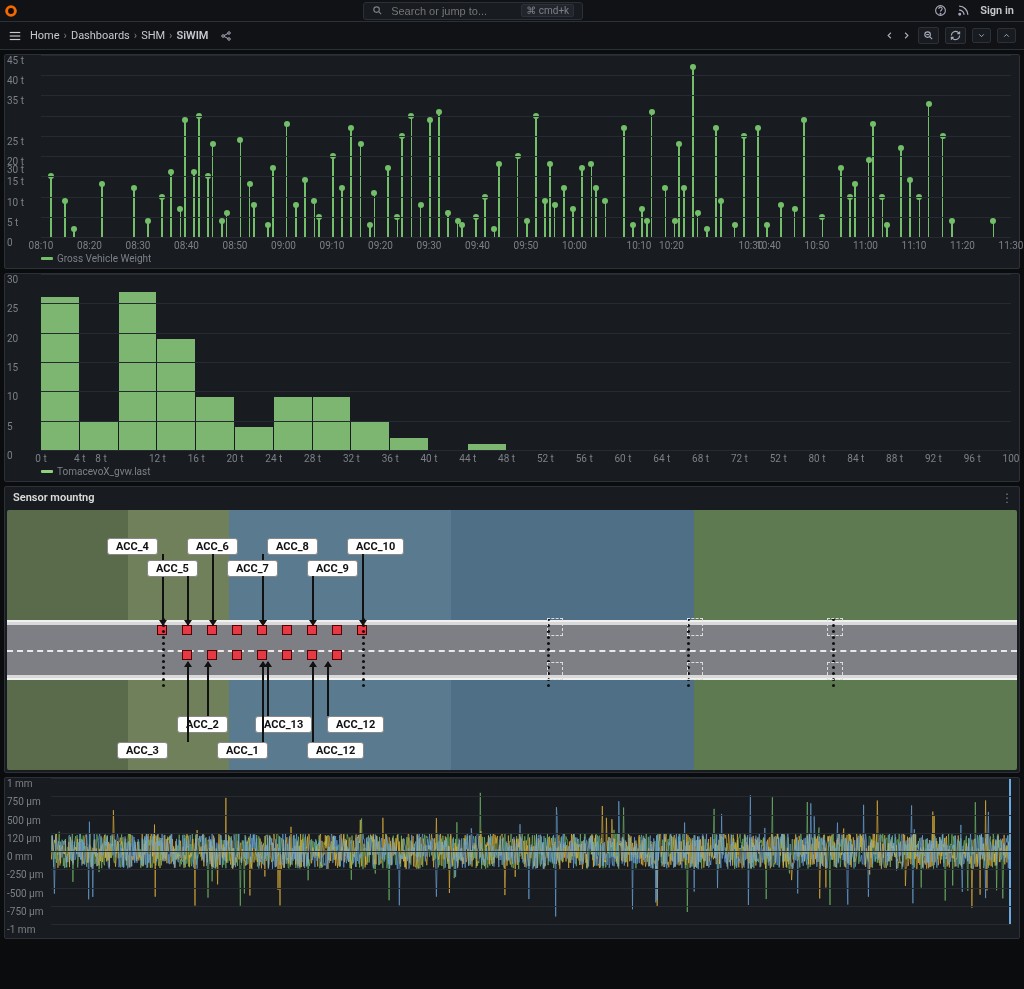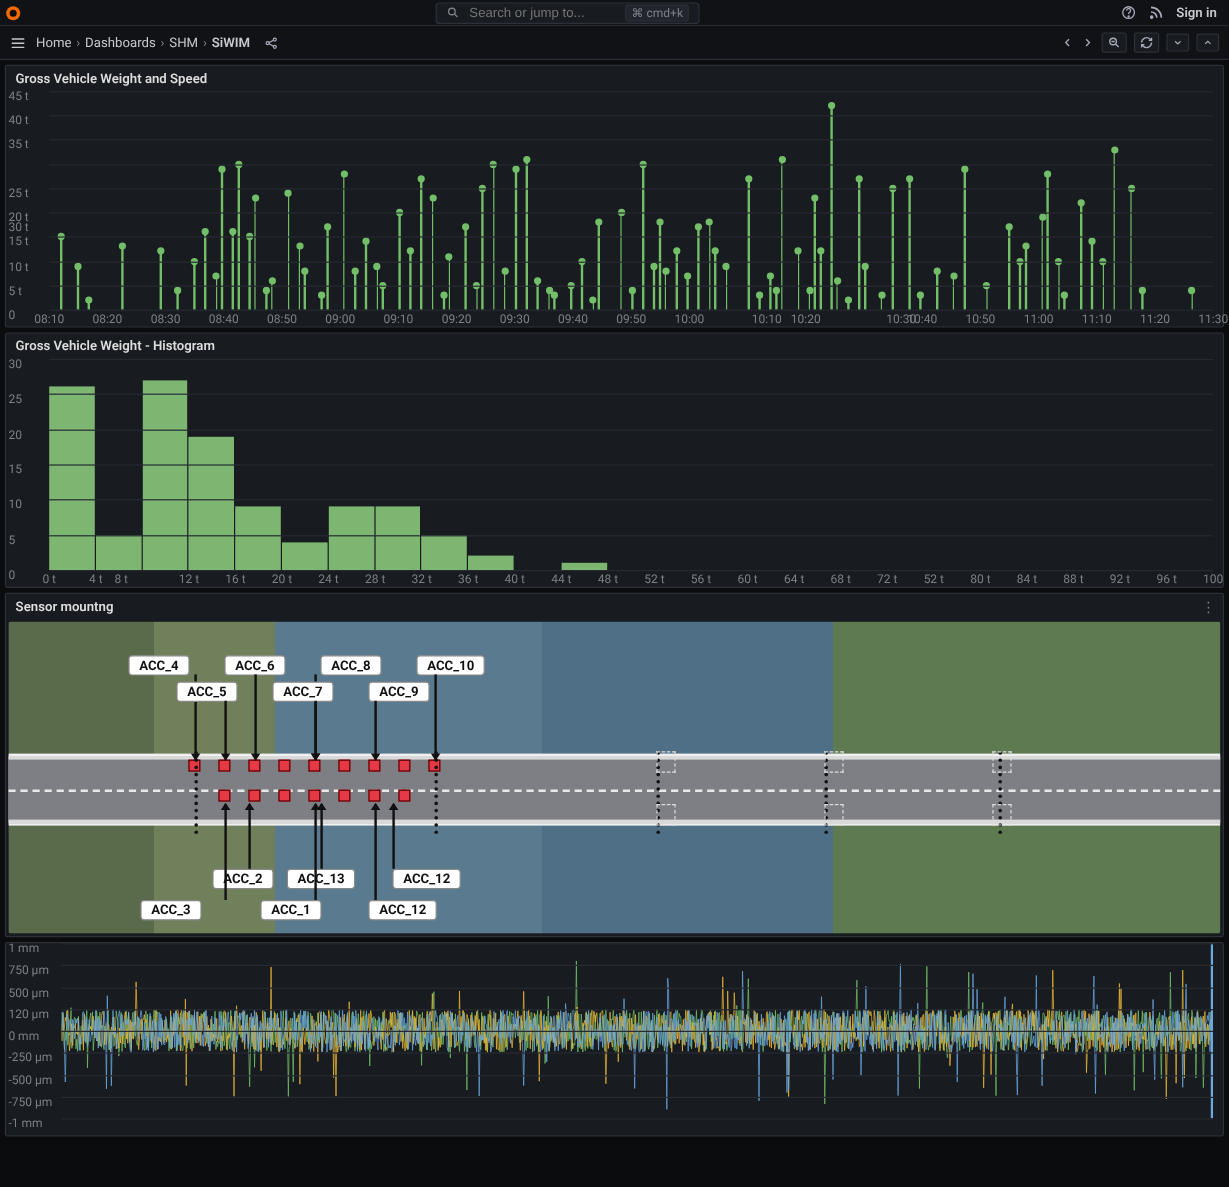--- a/index.html
+++ b/index.html
@@ -210,21 +210,20 @@
       <svg width="9" height="9" viewBox="0 0 24 24" fill="none" stroke="#aab" stroke-width="2.5">
           <polyline points="6 15 12 9 18 15"></polyline>
         </svg>
     </span>
   </div>
 </div>
 
 <div class="dash">
 
   <div class="panel">
-    <div class="panel-title">Gross Vehicle Weight and Speed</div>
     <div class="panel-body chart" style="height:196px" id="gvw-chart">
       <div class="plot" id="gvw-plot">
           <div class="stem" style="left: 9.2381px; height: 60.6667px;"></div>
           <div class="stem" style="left: 23.0952px; height: 36.4px;"></div>
           <div class="stem" style="left: 32.3333px; height: 8.08889px;"></div>
           <div class="stem" style="left: 60.0476px; height: 52.5778px;"></div>
           <div class="stem" style="left: 92.381px; height: 48.5333px;"></div>
           <div class="stem" style="left: 106.238px; height: 16.1778px;"></div>
           <div class="stem" style="left: 120.095px; height: 40.4444px;"></div>
           <div class="stem" style="left: 129.333px; height: 64.7111px;"></div>
@@ -350,24 +349,29 @@
         <div class="xlab" style="left: 634px;">10:10</div>
         <div class="xlab" style="left: 666.5px;">10:20</div>
         <div class="xlab" style="left: 746px; margin-top: 32px;">10:30</div>
         <div class="xlab" style="left: 763.5px;">10:40</div>
         <div class="xlab" style="left: 812px;">10:50</div>
         <div class="xlab" style="left: 860.5px;">11:00</div>
         <div class="xlab" style="left: 909px;">11:10</div>
         <div class="xlab" style="left: 957.5px;">11:20</div>
         <div class="xlab" style="left: 1006px;">11:30</div>
       </div>
+    <div class="legend">
+      <div class="legend-item">
+          <span class="swatch" style="background:#73bf69"></span>
+        <span>Gross Vehicle Weight</span>
+        </div>
+    </div>
   </div>
 
   <div class="panel">
-    <div class="panel-title">Gross Vehicle Weight - Histogram</div>
     <div class="panel-body chart" style="height:190px" id="hist-chart">
       <div class="plot-h" id="hist-plot">
           <div class="bar" style="left: 0px; width: 37.8px; height: 152.533px;"></div>
           <div class="bar" style="left: 38.8px; width: 37.8px; height: 29.3333px;"></div>
           <div class="bar" style="left: 77.6px; width: 37.8px; height: 158.4px;"></div>
           <div class="bar" style="left: 116.4px; width: 37.8px; height: 111.467px;"></div>
           <div class="bar" style="left: 155.2px; width: 37.8px; height: 52.8px;"></div>
           <div class="bar" style="left: 194px; width: 37.8px; height: 23.4667px;"></div>
           <div class="bar" style="left: 232.8px; width: 37.8px; height: 52.8px;"></div>
           <div class="bar" style="left: 271.6px; width: 37.8px; height: 52.8px;"></div>
@@ -410,20 +414,26 @@
         <div class="xlab" style="left: 695.6px;">68 t</div>
         <div class="xlab" style="left: 734.4px;">72 t</div>
         <div class="xlab" style="left: 773.2px;">52 t</div>
         <div class="xlab" style="left: 812px;">80 t</div>
         <div class="xlab" style="left: 850.8px;">84 t</div>
         <div class="xlab" style="left: 889.6px;">88 t</div>
         <div class="xlab" style="left: 928.4px;">92 t</div>
         <div class="xlab" style="left: 967.2px;">96 t</div>
         <div class="xlab" style="left: 1006px;">100</div>
       </div>
+    <div class="legend">
+      <div class="legend-item">
+          <span class="swatch" style="background:#8fd17f"></span>
+        <span>TomacevoX_gvw.last</span>
+        </div>
+    </div>
   </div>
 
   <div class="panel">
     <div class="panel-title">Sensor mountng</div>
     <span class="panel-menu">⋮</span>
     <div class="sensor-img" id="sensor-area">
       <div class="road">
         <div class="lane-line"></div>
       </div>
     <div class="sensor-dot" style="left: 150px; top: 115px;"></div>
@@ -521,21 +531,21 @@
         <div class="sensor-label" style="left: 340px; top: 28px;">ACC_10</div>
         <div class="arrow" style="left: 355px; top: 44px; height: 71px;"></div>
         <div class="sensor-label" style="left: 140px; top: 50px;">ACC_5</div>
         <div class="arrow" style="left: 180px; top: 66px; height: 49px;"></div>
         <div class="sensor-label" style="left: 220px; top: 50px;">ACC_7</div>
         <div class="arrow" style="left: 255px; top: 66px; height: 49px;"></div>
         <div class="sensor-label" style="left: 300px; top: 50px;">ACC_9</div>
         <div class="arrow" style="left: 305px; top: 66px; height: 49px;"></div>
         <div class="sensor-label" style="left: 170px; top: 206px;">ACC_2</div>
         <div class="arrow up" style="left: 200px; top: 152px; height: 54px;"></div>
-        <div class="sensor-label" style="left: 232px; top: 206px;">ACC_13</div>
+        <div class="sensor-label" style="left: 248px; top: 206px;">ACC_13</div>
         <div class="arrow up" style="left: 260px; top: 152px; height: 54px;"></div>
         <div class="sensor-label" style="left: 320px; top: 206px;">ACC_12</div>
         <div class="arrow up" style="left: 320px; top: 152px; height: 54px;"></div>
         <div class="sensor-label" style="left: 110px; top: 232px;">ACC_3</div>
         <div class="arrow up" style="left: 180px; top: 152px; height: 80px;"></div>
         <div class="sensor-label" style="left: 210px; top: 232px;">ACC_1</div>
         <div class="arrow up" style="left: 255px; top: 152px; height: 80px;"></div>
         <div class="sensor-label" style="left: 300px; top: 232px;">ACC_12</div>
         <div class="arrow up" style="left: 305px; top: 152px; height: 80px;"></div>
         <div style="position: absolute; width: 16px; height: 18px; border: 1.5px dashed rgb(221, 221, 221); left: 540px; top: 108px;"></div>

